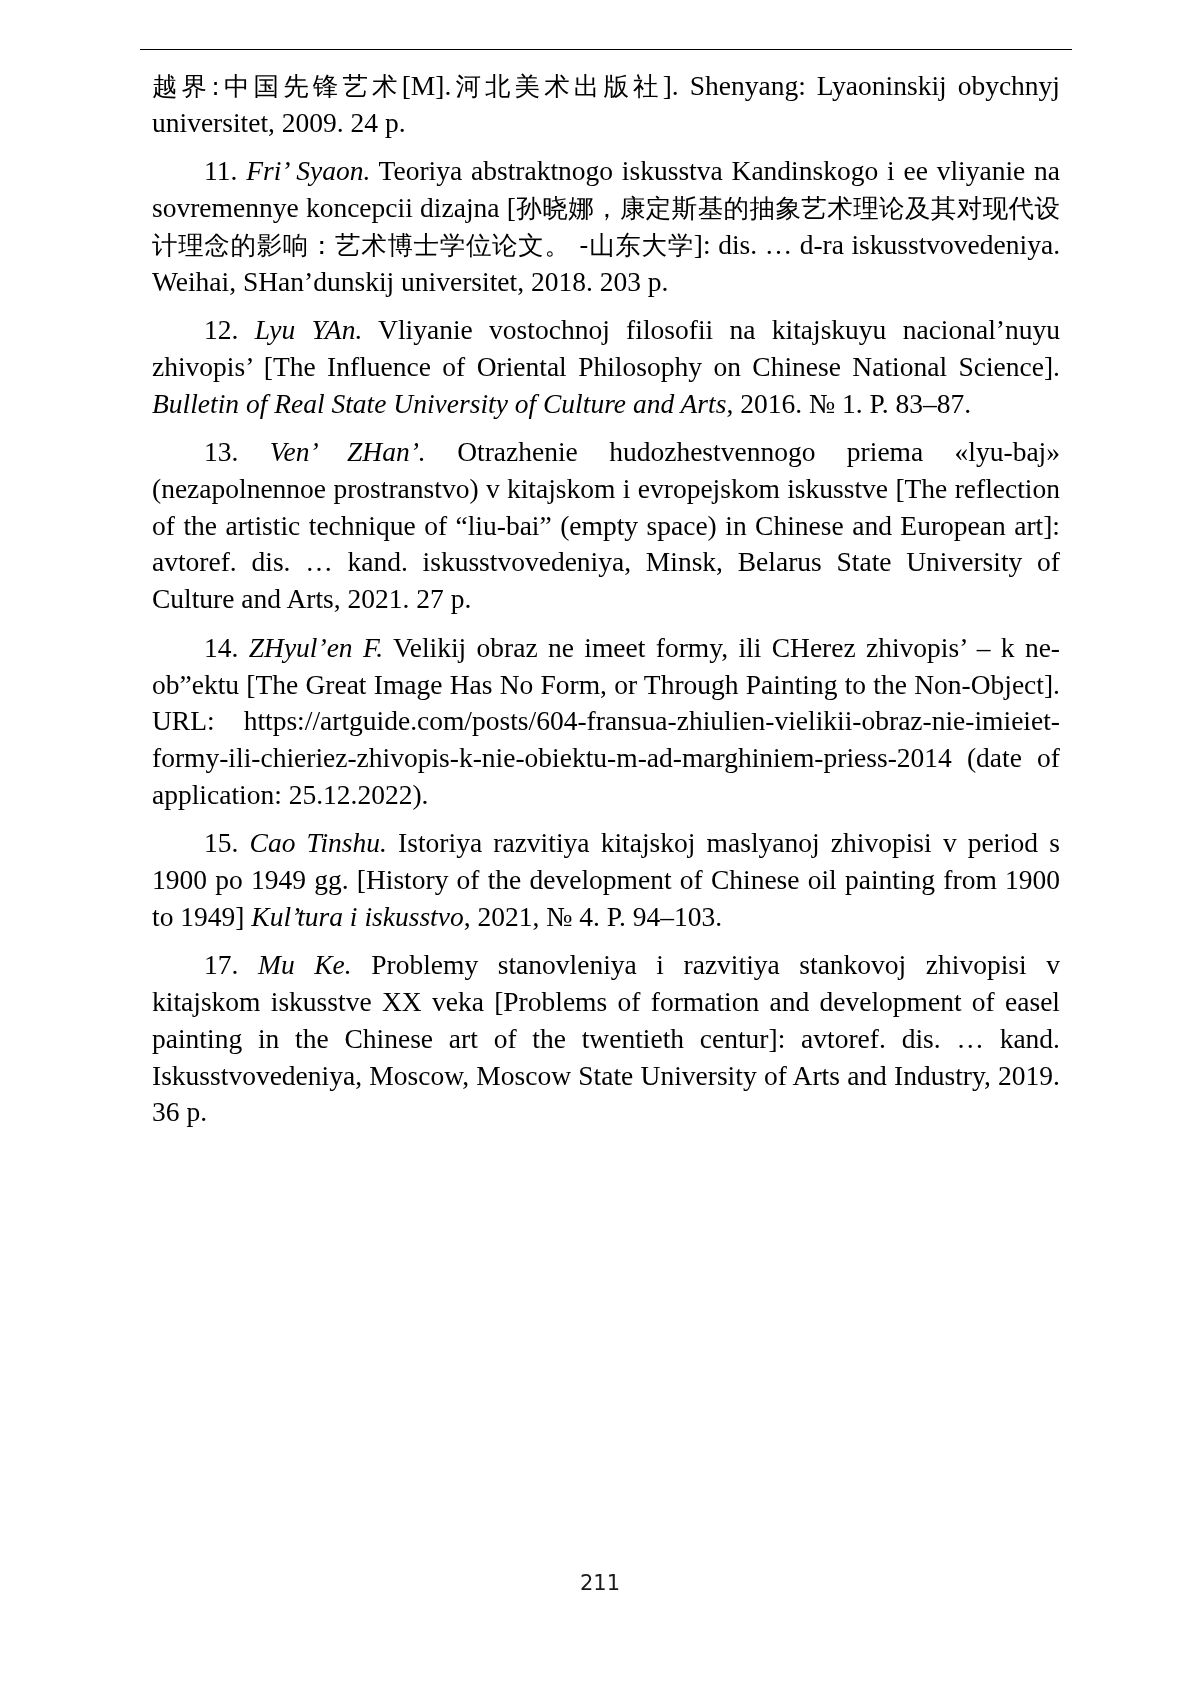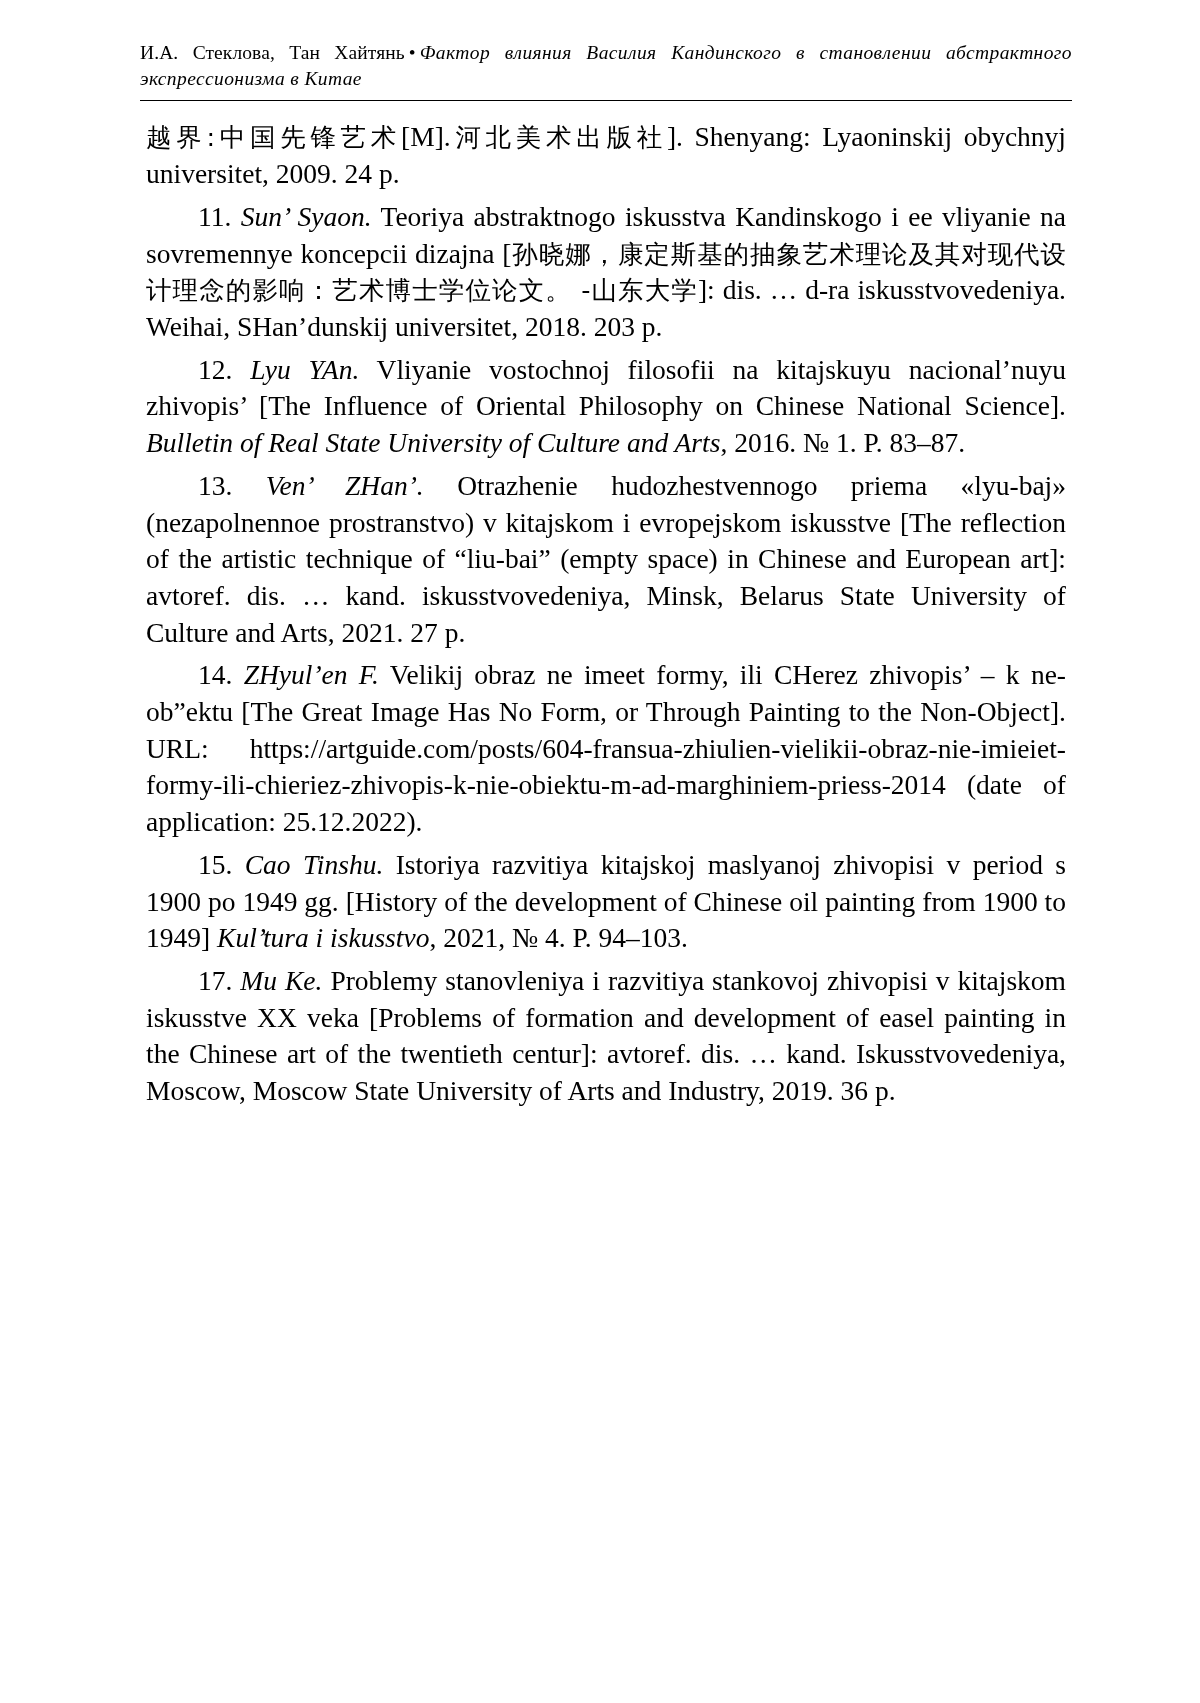--- a/index.html
+++ b/index.html
@@ -46,21 +46,21 @@
     width: 100%;
   }
   .body-text {
     font-size: 27.5px;
     line-height: 1.335;
     text-align: justify;
     text-justify: inter-word;
     hyphens: manual;
   }
   .body-text p {
-    margin: 6px;
+    margin: 12px;
     text-indent: 0;
   }
   .body-text p.indent {
     text-indent: 52px;
   }
   .cjk {
     font-family: "DejaVu Sans", sans-serif;
     font-size: 25.5px;
   }
   .it {
@@ -75,40 +75,38 @@
     font-family: "DejaVu Sans", sans-serif;
     font-size: 21px;
     color: #1a1a1a;
   }
 </style>
 </head>
 <body>
 
 <div class="page">
 
-  <div class="running-head">
-    <span class="rh-authors">И.А. Стеклова, Тан Хайтянь</span><span class="rh-sep">•</span><span class="rh-title">Фактор влияния Василия Кандинского в становлении абстрактного экспрессионизма в Китае</span>
-  </div>
 
   <hr class="rule">
 
   <div class="body-text">
 
     <p><span class="cjk">越界:中国先锋艺术</span><span>[M].</span><span class="cjk">河北美术出版社</span><span>].   Shenyang:   Lyaoninskij obychnyj universitet, 2009. 24 p.</span></p>
 
-    <p class="indent"><span>11.</span> <span class="it">Sun’ Syaon.</span><span> Teoriya abstraktnogo iskusstva Kandinskogo i ee vliyanie na sovremennye koncepcii dizajna [</span><span class="cjk">孙晓娜，康定斯基的抽象艺术理论及其对现代设计理念的影响：艺术博士学位论文。 -山东大学</span><span>]: dis. … d-ra iskusstvovedeniya. Weihai, SHan’dunskij universitet, 2018. 203 p.</span></p>
+    <p class="indent"><span>11.</span> <span class="it">Fri’ Syaon.</span><span> Teoriya abstraktnogo iskusstva Kandinskogo i ee vliyanie na sovremennye koncepcii dizajna [</span><span class="cjk">孙晓娜，康定斯基的抽象艺术理论及其对现代设计理念的影响：艺术博士学位论文。 -山东大学</span><span>]: dis. … d-ra iskusstvovedeniya. Weihai, SHan’dunskij universitet, 2018. 203 p.</span></p>
 
     <p class="indent"><span>12.</span> <span class="it">Lyu YAn.</span><span> Vliyanie vostochnoj filosofii na kitajskuyu nacional’nuyu zhivopis’ [The Influence of Oriental Philosophy on Chinese National Science]. </span><span class="it">Bulletin of Real State University of Culture and Arts</span><span>, 2016. № 1. P. 83–87.</span></p>
 
     <p class="indent"><span>13.</span> <span class="it">Ven’ ZHan’.</span><span> Otrazhenie hudozhestvennogo priema «lyu-baj» (nezapolnennoe prostranstvo) v kitajskom i evropejskom iskusstve [The reflection of the artistic technique of “liu-bai” (empty space) in Chinese and European art]: avtoref. dis. … kand. iskusstvovedeniya, Minsk, Belarus State University of Culture and Arts, 2021. 27 p.</span></p>
 
     <p class="indent"><span>14.</span> <span class="it">ZHyul’en F.</span><span> Velikij obraz ne imeet formy, ili CHerez zhivopis’ – k ne-ob”ektu [The Great Image Has No Form, or Through Painting to the Non-Object]. URL: https://artguide.com/posts/604-fransua-zhiulien-vielikii-obraz-nie-imieiet-formy-ili-chieriez-zhivopis-k-nie-obiektu-m-ad-marghiniem-priess-2014 (date of application: 25.12.2022).</span></p>
 
     <p class="indent"><span>15.</span> <span class="it">Cao Tinshu.</span><span> Istoriya razvitiya kitajskoj maslyanoj zhivopisi v period s 1900 po 1949 gg. [History of the development of Chinese oil painting from 1900 to 1949] </span><span class="it">Kul’tura i iskusstvo</span><span>, 2021, № 4. P. 94–103.</span></p>
 
 
     <p class="indent"><span>17.</span> <span class="it">Mu Ke.</span><span> Problemy stanovleniya i razvitiya stankovoj zhivopisi v kitajskom iskusstve XX veka [Problems of formation and development of easel painting in the Chinese art of the twentieth centur]: avtoref. dis. … kand. Iskusstvovedeniya, Moscow, Moscow State University of Arts and Industry, 2019. 36 p.</span></p>
 
 
   </div>
 
+  <div class="folio">211</div>
 
 </div>
 
 </body></html>

